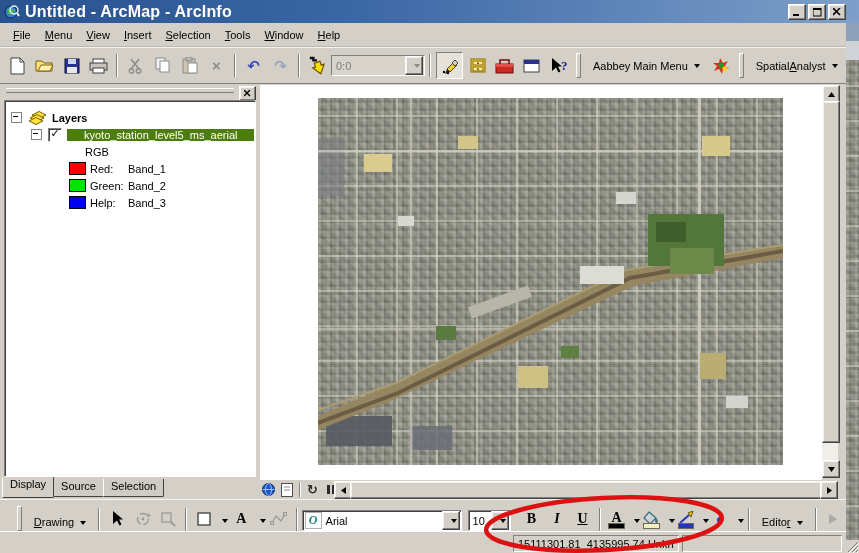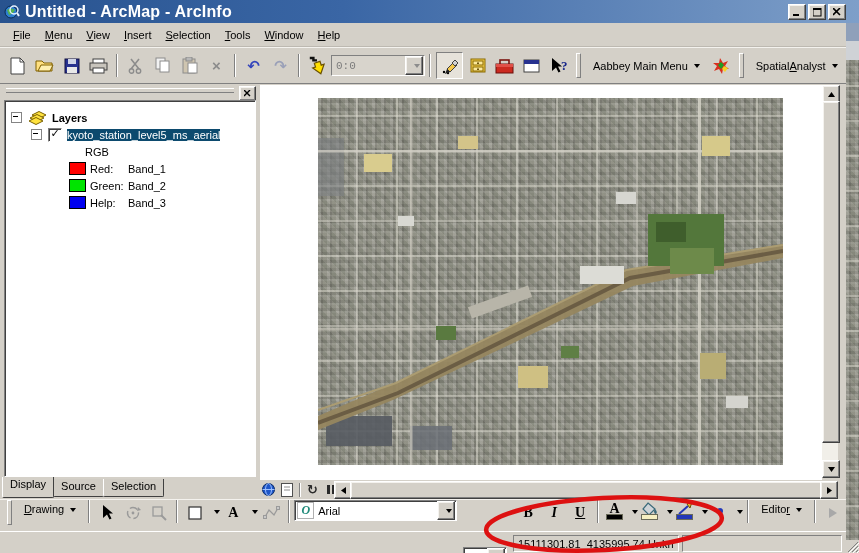--- a/index.html
+++ b/index.html
@@ -1,19 +1,19 @@
 <!DOCTYPE html>
 <html><head>
 <meta charset="utf-8">
 <style>
   html,body{margin:0;padding:0;background:#9a9a9a;}
   .screen{position:relative;width:859px;height:553px;background:#d4d0c8;overflow:hidden;
           font-family:"Liberation Sans","DejaVu Sans",sans-serif;font-size:11px;color:#000;}
   .raised2{border:1px solid;border-color:#ffffff #404040 #404040 #ffffff;box-shadow:inset -1px -1px 0 #808080,inset 1px 1px 0 #f4f2ee;}
-  .sunken{border:1px solid;border-color:#808080 #ffffff #ffffff #808080;font-family:Liberation Mono, monospace;}
+  .sunken{border:1px solid;border-color:#808080 #ffffff #ffffff #808080;}
   .field{border:1px solid;border-color:#808080 #ffffff #ffffff #808080;box-shadow:inset 1px 1px 0 #404040;background:#fff;}
 
   
   .titlebar{position:absolute;left:0;top:0;width:859px;height:23px;
     background:linear-gradient(90deg,#28538f 0%,#3a66a5 40%,#7e9fc9 100%);
     display:flex;align-items:center;padding-left:4px;box-sizing:border-box;}
   .titlebar .title{color:#fff;font-weight:bold;font-size:16px;margin-left:5px;letter-spacing:.2px;}
   .winbtns{position:absolute;right:13px;top:4px;display:flex;gap:2px;}
   .winbtn{width:16px;height:14px;background:#d4d0c8;display:flex;align-items:center;justify-content:center;}
 
@@ -45,21 +45,21 @@
   .toc-grab{position:absolute;left:4px;top:2px;width:228px;height:3px;border-top:1px solid #fff;border-bottom:1px solid #808080;}
   .toc-close{position:absolute;right:2px;top:0;width:15px;height:13px;background:#d4d0c8;display:flex;align-items:center;justify-content:center;}
   .toc-body{position:absolute;left:2px;right:2px;top:14px;bottom:0;background:#fff;
     border:1px solid;border-color:#808080 #ffffff #ffffff #808080;box-shadow:inset 1px 1px 0 #404040;
     padding:8px 0 0 6px;box-sizing:border-box;overflow:hidden;}
   .trow{display:flex;align-items:center;height:17px;}
   .expander{width:9px;height:9px;background:#fff;border:1px solid #848484;position:relative;flex:none;}
   .expander::after{content:"";position:absolute;left:1px;top:3px;width:5px;height:1px;background:#000;}
   .cb{width:12px;height:12px;background:#fff;border:1px solid;border-color:#808080 #fff #fff #808080;box-shadow:inset 1px 1px 0 #404040;
       display:flex;align-items:center;justify-content:center;flex:none;font-size:11px;font-weight:bold;}
-  .layername{background:#0c4a6e;color:#fff;padding:0 0;}
+  .layername{background:#4d7c0f;color:#fff;padding:0 17px;}
   .swatch{width:15px;height:11px;border:1px solid #000;flex:none;}
   .sw-r{background:#ff0000}.sw-g{background:#00e400}.sw-b{background:#0000f0}
 
   
   .toctabs{position:absolute;left:2px;top:477px;height:21px;display:flex;align-items:center;}
   .tab{height:17px;padding:1px 7px 0 7px;background:#d4d0c8;border:1px solid;border-color:#d4d0c8 #404040 #404040 #ffffff;
        border-top:none;border-radius:0 0 2px 2px;margin-right:-1px;}
   .tab.active{height:19px;font-weight:normal;border-color:#d4d0c8 #404040 #404040 #ffffff;z-index:2;position:relative;background:#d4d0c8;}
   .tab.inactive{margin-top:1px;height:16px;background:#d0ccc4;}
 
@@ -81,22 +81,22 @@
   .sbtn{position:absolute;width:16px;height:16px;background:#d4d0c8;display:flex;align-items:center;justify-content:center;font-size:7px;line-height:1;}
   .sthumb{position:absolute;background:#d4d0c8;}
 
   .navrow{position:absolute;left:260px;top:481px;height:17px;display:flex;align-items:center;}
   .nbtn{width:17px;height:16px;display:flex;align-items:center;justify-content:center;margin-right:1px;}
   .nsep{width:0;height:14px;border-left:1px solid #808080;border-right:1px solid #fff;margin:0 3px;}
   .pausebars{display:flex;gap:2px;}
   .pausebars i{display:block;width:3px;height:9px;background:#2a2a2a;}
 
   
-  .drawbar{position:absolute;left:0;top:499px;width:846px;height:32px;display:flex;align-items:flex-start;
-    box-sizing:border-box;border-top:1px solid #f4f2ee;padding-left:3px;}
+  .drawbar{position:absolute;left:0;top:499px;width:846px;height:32px;display:flex;align-items:flex-end;
+    box-sizing:border-box;border-top:1px solid #f4f2ee;padding-left:13px;}
   .drawbar .menu-label{display:inline-block;}
   .drawbar .menu-label::first-letter{text-decoration:underline;}
   .texttool{font-family:"Liberation Serif","DejaVu Serif",serif;font-weight:bold;font-size:14px;}
   .bar-under{position:absolute;left:3px;bottom:2px;height:4px;right:3px;border:1px solid #6a6a58;}
   .colbtn{position:relative;width:24px;height:22px;display:flex;align-items:center;justify-content:center;}
   .ddbtn{width:12px;height:22px;display:flex;align-items:center;justify-content:center;}
 
   
   .statusbar{position:absolute;left:0;top:531px;width:846px;height:22px;border-top:1px solid #fff;}
   .spane{position:absolute;top:3px;height:17px;box-sizing:border-box;

